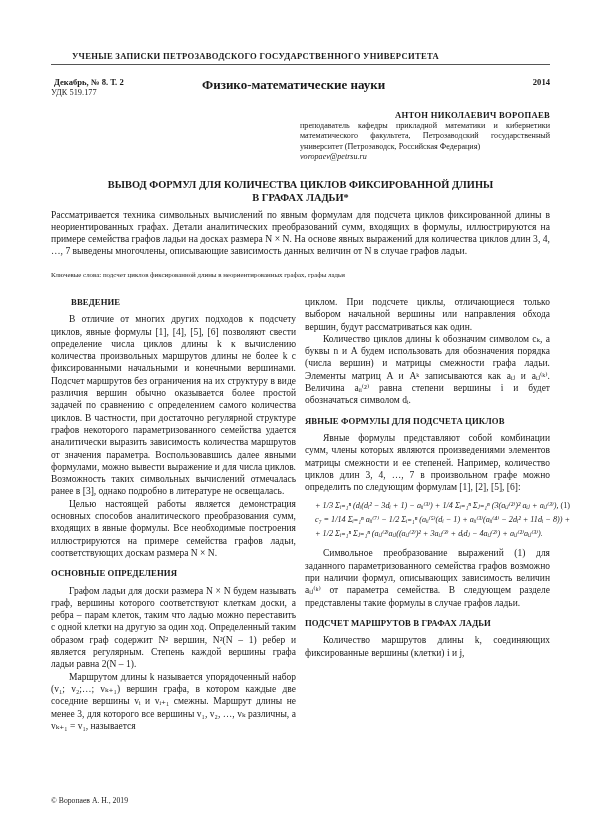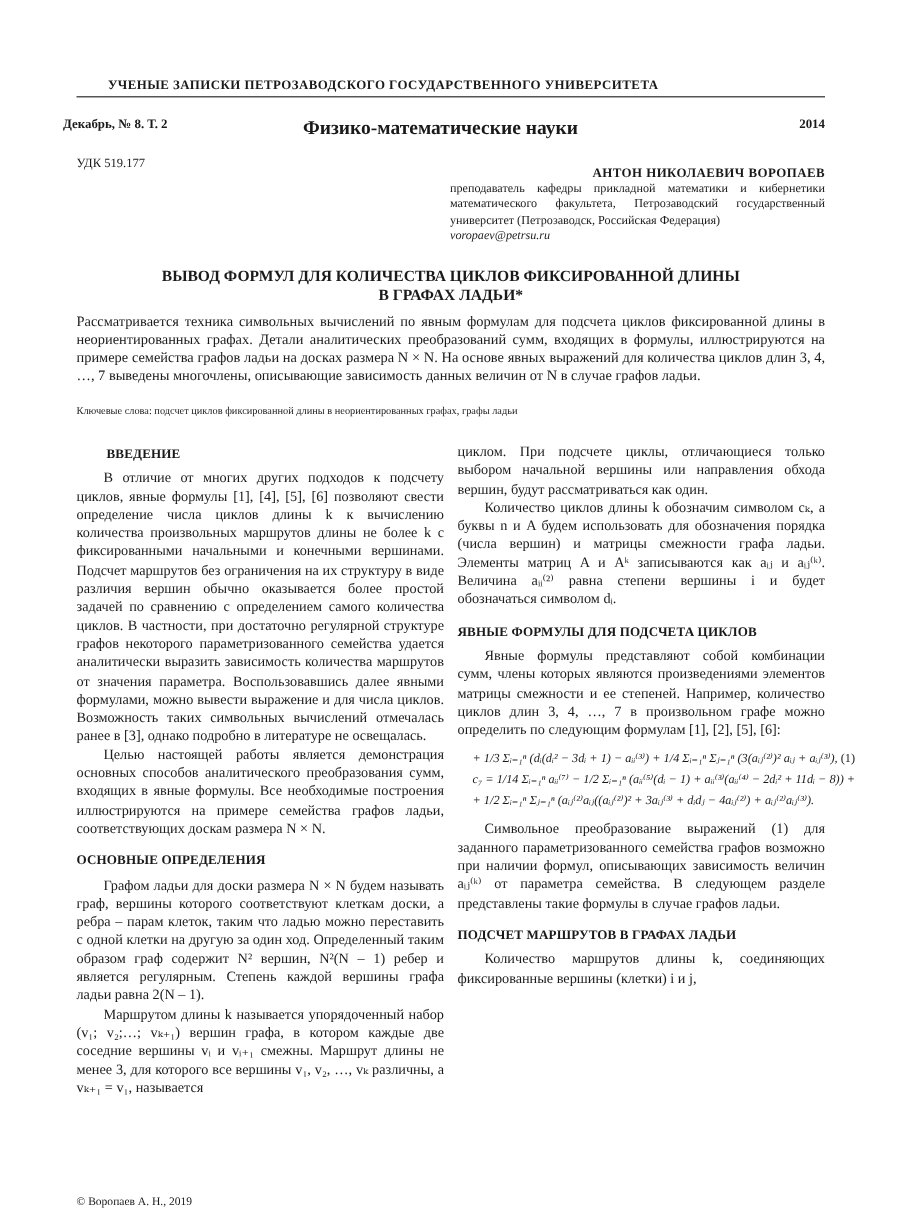--- a/index.html
+++ b/index.html
@@ -1,24 +1,24 @@
 <!DOCTYPE html>
 <html><head>
 <meta charset="utf-8">
 <style>
   html, body { margin:0; padding:0; background:#ffffff; }
   body { width:600px; height:820px; position:relative; overflow:hidden;
          font-family:"Liberation Serif","DejaVu Serif",serif; color:#1a1a1a; }
   .abs { position:absolute; }
   .journal { top:51px; left:0; width:511px; text-align:center; font-weight:bold; font-size:8.6px; letter-spacing:0.3px; }
   .rule { top:64px; left:51px; width:499px; height:0; border-top:1px solid #555; }
-  .issue { top:77px; left:42px; font-weight:bold; font-size:8.6px; }
+  .issue { top:77px; left:54px; font-weight:bold; font-size:8.6px; }
   .section { top:77px; left:202px; font-weight:bold; font-size:13px; }
   .year { top:77px; right:50px; font-weight:bold; font-size:8.6px; }
-  .udk { top:104px; left:51px; font-size:8.4px; }
+  .udk { top:88px; left:51px; font-size:8.4px; }
   .author-block { top:110px; left:300px; width:250px; font-size:8.1px; line-height:10.2px; }
   .author-name { text-align:right; font-weight:bold; font-size:8.6px; letter-spacing:0.3px; margin-bottom:1px; }
   .affil { text-align:justify; }
   .email { font-style:italic; }
   .title { top:178px; left:51px; width:499px; text-align:center; font-weight:bold; font-size:10.4px; line-height:13px; }
   .abstract { top:209px; left:51px; width:499px; font-size:9.6px; line-height:12.1px; text-align:justify; }
   .keywords { top:271px; left:51px; width:499px; font-size:6.9px; }
   .col { font-size:9.5px; line-height:12.3px; text-align:justify; }
   .col-left { top:296px; left:51px; width:245px; }
   .col-right { top:296px; left:305px; width:245px; }

